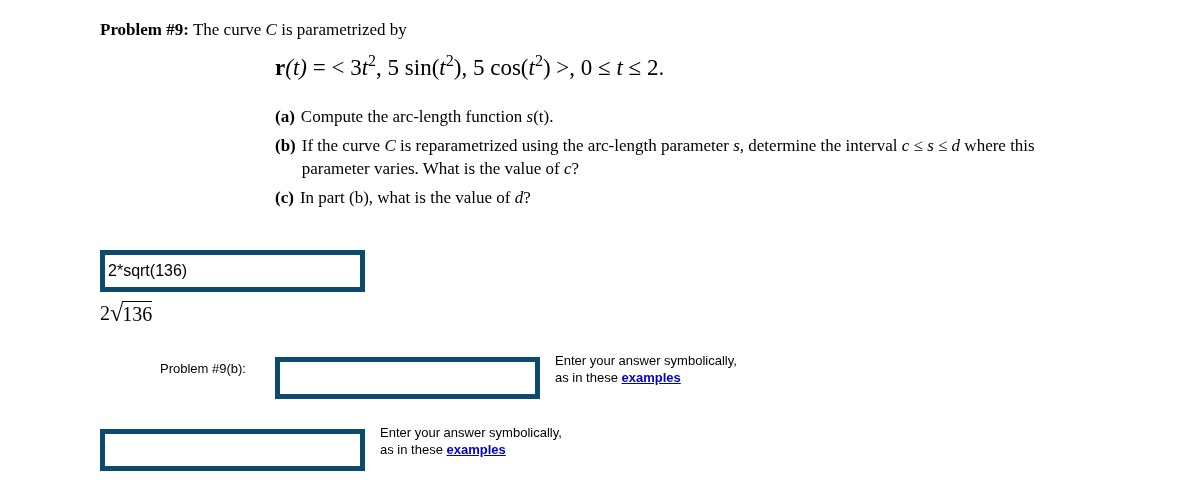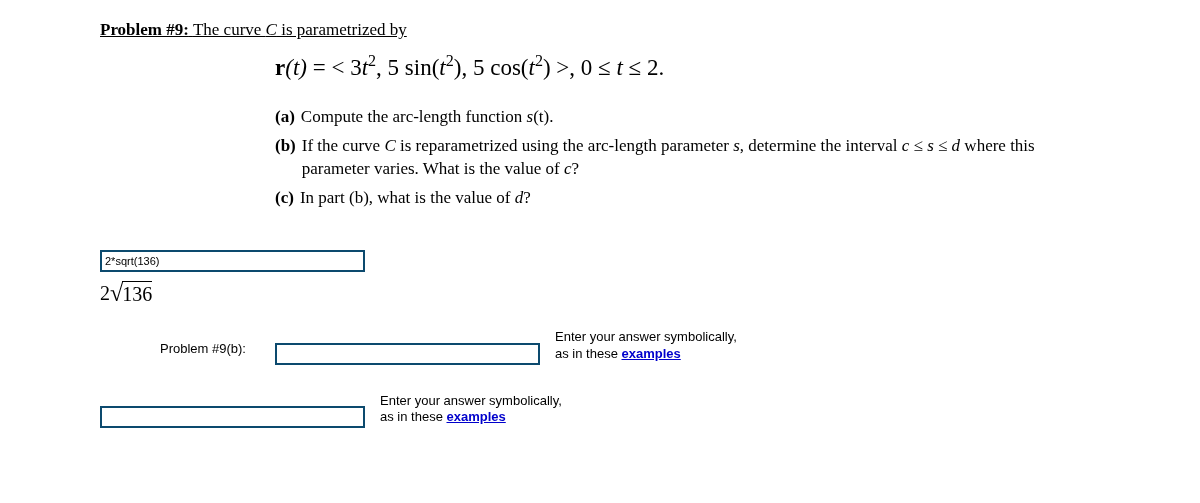--- a/index.html
+++ b/index.html
@@ -6,21 +6,20 @@
       margin: 0;
       padding: 20px 100px;
       font-family: "Times New Roman", serif;
       font-size: 16px;
       color: #000;
       width: 1200px;
       box-sizing: border-box;
     }
     .problem-header {
       margin-bottom: 0;
-      text-decoration: underline;
     }
     .problem-number {
       font-weight: bold;
       font-size: 17px;
     }
     .problem-intro {
       font-size: 17px;
     }
     .equation-row {
       margin: 15px 0 25px 175px;
@@ -60,25 +59,25 @@
       text-align: left;
       padding-left: 60px;
       box-sizing: border-box;
     }
     .answer-input-col {
       display: flex;
       flex-direction: column;
     }
     .answer-input {
       font-family: Verdana, Arial, sans-serif;
-      font-size: 11px;
+      font-size: 16px;
       width: 265px;
       height: 20px;
-      border: 2px solid #0c4a6e;
-      padding: 9px 3px;
+      border: 5px solid #0c4a6e;
+      padding: 16px 3px;
       box-sizing: border-box;
     }
     .rendered-answer {
       font-family: "Times New Roman", serif;
       font-size: 20px;
       margin-top: 8px;
       display: flex;
       align-items: center;
     }
     .sqrt-sym {

